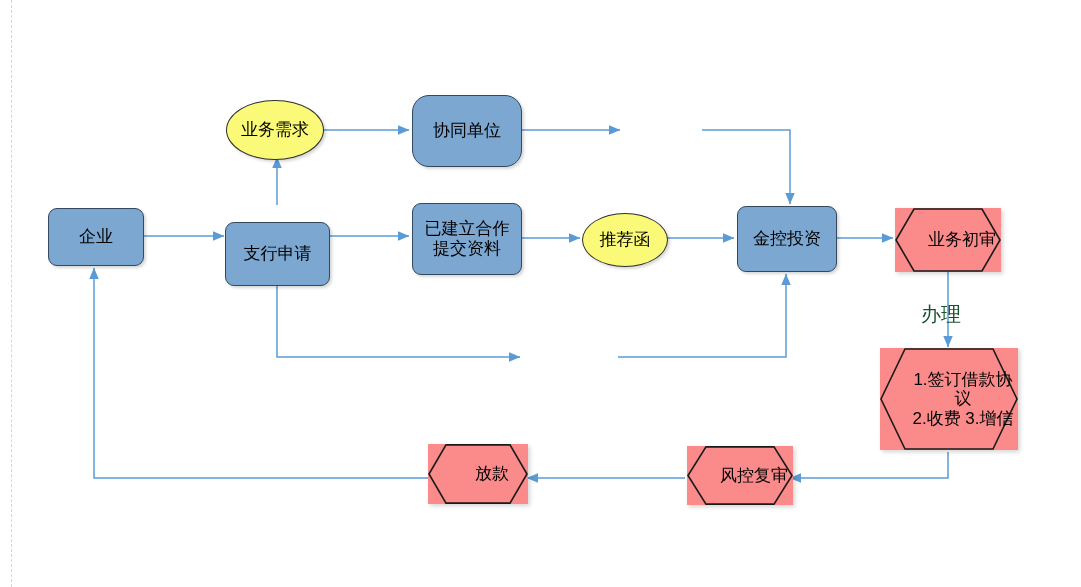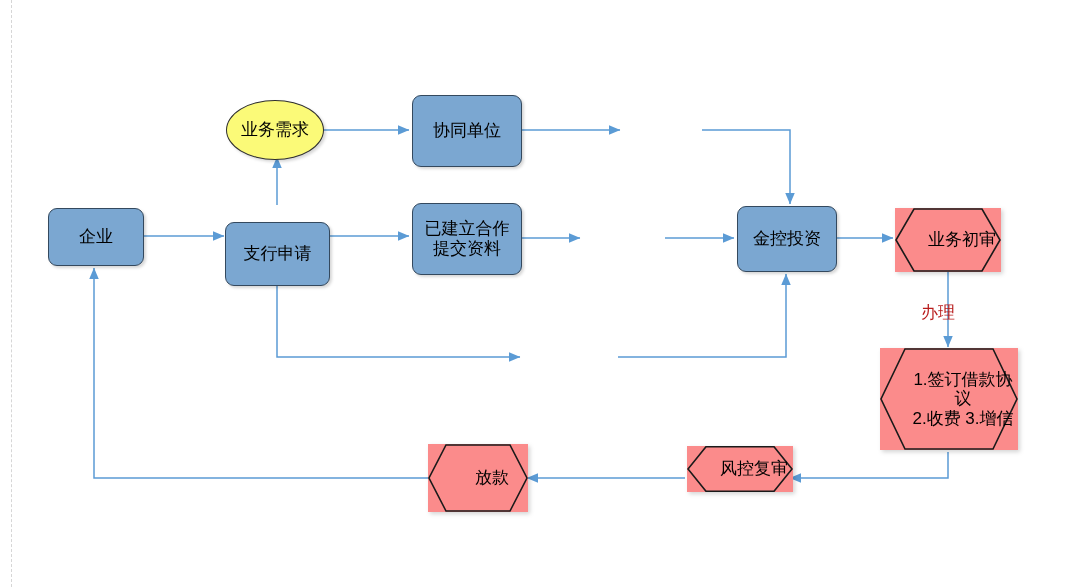--- a/index.html
+++ b/index.html
@@ -72,22 +72,22 @@
     width: 100%; height: 100%;
   }
   .hex .hextext {
     position: relative;
     z-index: 2;
     width: 100%;
     padding-left: 28px;
   }
   .edge-label {
     position: absolute;
-    font-size: 17px;
-    color: #b91c1c;
+    font-size: 20px;
+    color: #14532d;
     z-index: 4;
     white-space: nowrap;
   }
   .page-guide {
     position: absolute;
     top: 0;
     height: 587px;
     width: 0;
     border-left: 1px dashed #d6d6d6;
     z-index: 1;
@@ -137,58 +137,59 @@
       <path d="M685,478 L527,478"></path>
 
       <path d="M430,478 L94,478 L94,268"></path>
     </g>
   </svg>
 
   <div class="node proc" style="left:48px;  top:208px; width:94px;  height:56px;">企业</div>
 
   <div class="node proc" style="left:225px; top:222px; width:103px; height:62px;text-align:right;">支行申请</div>
 
-  <div class="node proc" style="left:412px; top:95px;  width:108px; height:70px;">协同单位</div>
+  <div class="node proc" style="left:412px; top:95px;  width:108px; height:70px;border-radius:17px;">协同单位</div>
 
   <div class="node proc" style="left:412px; top:203px; width:108px; height:70px;">已建立合作
 提交资料</div>
 
   <div class="node proc" style="left:737px; top:206px; width:98px;  height:64px;">金控投资</div>
 
   <div class="node ell" style="left:226px; top:100px; width:96px;  height:58px;">业务需求</div>
 
 
+  <div class="node ell" style="left:582px; top:213px; width:84px;  height:52px;">推荐函</div>
 
 
   <div class="node hex" style="left:895px; top:208px; width:106px; height:64px;">
     <div class="hexbg"></div>
     <svg class="hexline" viewBox="0 0 106 64" preserveAspectRatio="none">
       <polygon points="19,1 87,1 105,32 87,63 19,63 1,32" fill="none" stroke="#1a1a1a" stroke-width="1.6" vector-effect="non-scaling-stroke"></polygon>
     </svg>
     <span class="hextext">业务初审</span>
   </div>
 
   <div class="node hex" style="left:880px; top:348px; width:138px; height:102px;">
     <div class="hexbg"></div>
     <svg class="hexline" viewBox="0 0 138 102" preserveAspectRatio="none">
       <polygon points="25,1 113,1 137,51 113,101 25,101 1,51" fill="none" stroke="#1a1a1a" stroke-width="1.6" vector-effect="non-scaling-stroke"></polygon>
     </svg>
     <span class="hextext">1.签订借款协议
 2.收费    3.增信</span>
   </div>
 
-  <div class="node hex" style="left:687px; top:446px; width:106px; height:46px;justify-content:center;">
+  <div class="node hex" style="left:687px; top:446px; width:106px; height:59px;justify-content:center;">
     <div class="hexbg"></div>
     <svg class="hexline" viewBox="0 0 106 64" preserveAspectRatio="none">
       <polygon points="19,1 87,1 105,32 87,63 19,63 1,32" fill="none" stroke="#1a1a1a" stroke-width="1.6" vector-effect="non-scaling-stroke"></polygon>
     </svg>
     <span class="hextext">风控复审</span>
   </div>
 
-  <div class="node hex" style="left:428px; top:444px; width:100px; height:68px;">
+  <div class="node hex" style="left:428px; top:444px; width:100px; height:60px;">
     <div class="hexbg"></div>
     <svg class="hexline" viewBox="0 0 100 68" preserveAspectRatio="none">
       <polygon points="18,1 82,1 99,34 82,67 18,67 1,34" fill="none" stroke="#1a1a1a" stroke-width="1.6" vector-effect="non-scaling-stroke"></polygon>
     </svg>
     <span class="hextext">放款</span>
   </div>
 
   <div class="edge-label" style="left:921px; top:301px;">办理</div>
 
 </div>

